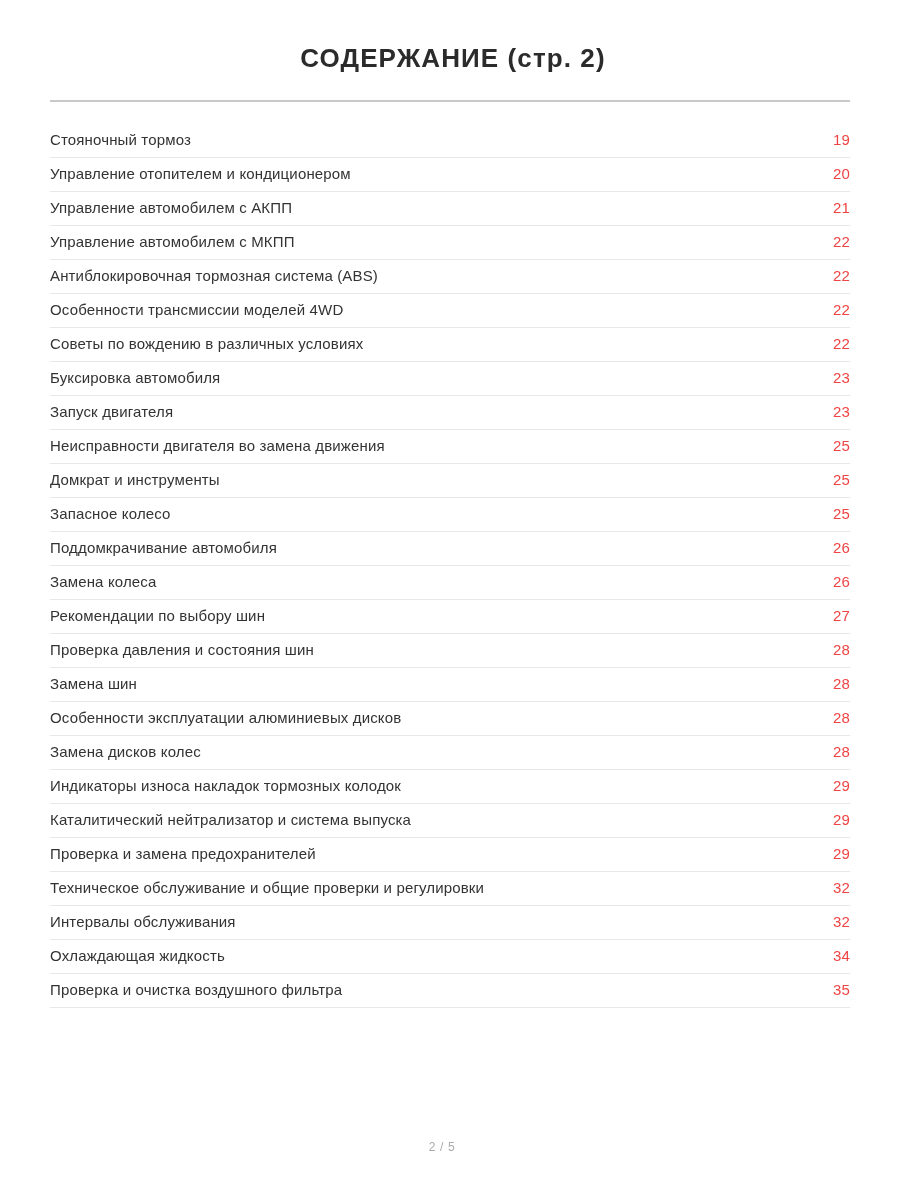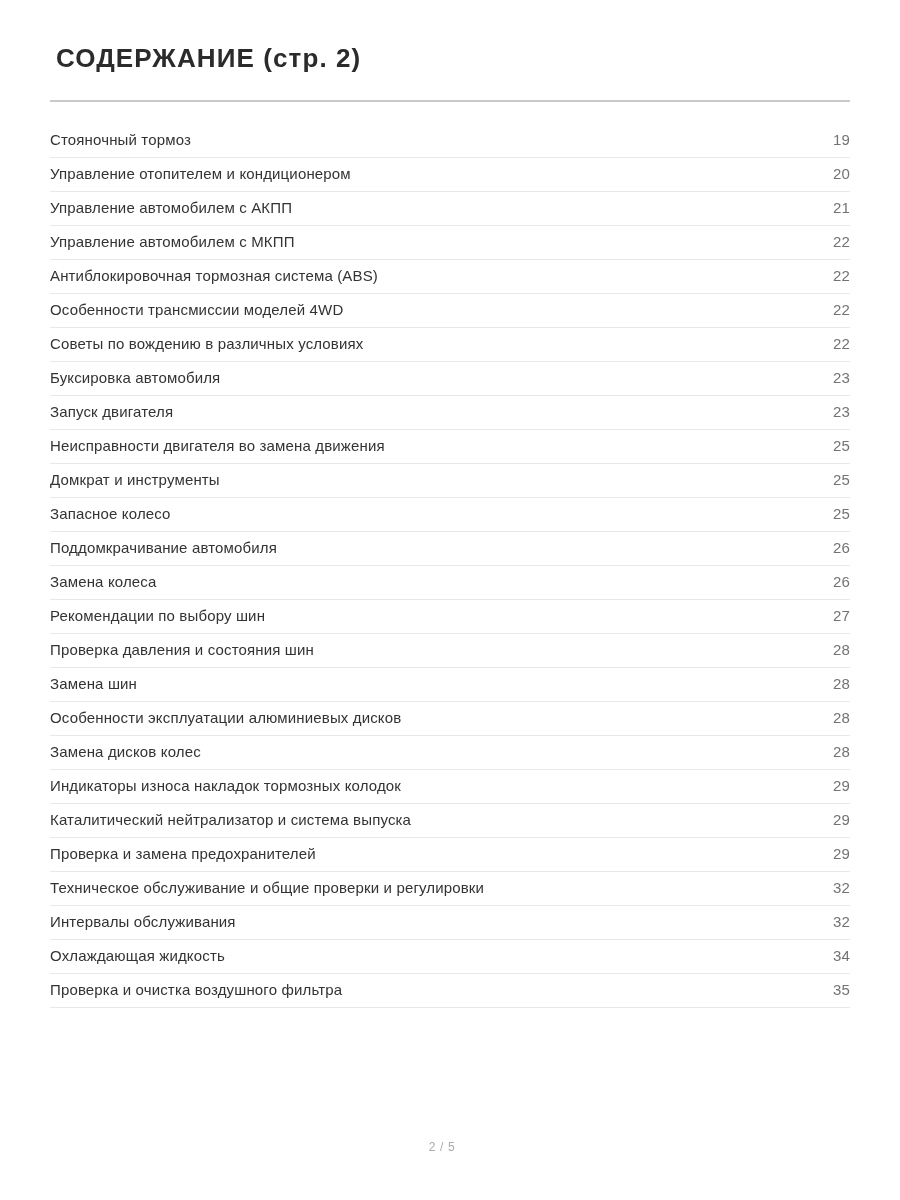--- a/index.html
+++ b/index.html
@@ -24,20 +24,21 @@
     box-sizing: border-box;
     position: relative;
     display: flex;
     flex-direction: column;
   }
 
   
   .doc-title {
     margin: 0;
     padding: 41px 50px 0 56px;
+    text-align: center;
     font-size: 26px;
     font-weight: bold;
     line-height: 34px;
     letter-spacing: 1.1px;
     color: #2b2b2b;
     white-space: nowrap;
   }
 
   
   .title-rule {
@@ -67,21 +68,21 @@
     white-space: nowrap;
     overflow: hidden;
     text-overflow: ellipsis;
     letter-spacing: 0.15px;
     flex: 1 1 auto;
     padding-right: 16px;
   }
   .toc-row .toc-page {
     font-size: 15px;
     line-height: 34px;
-    color: #737373;
+    color: #ef4444;
     text-align: right;
     flex: 0 0 auto;
     min-width: 24px;
     letter-spacing: 0.2px;
   }
 
   
   .footer {
     position: absolute;
     left: 0;

